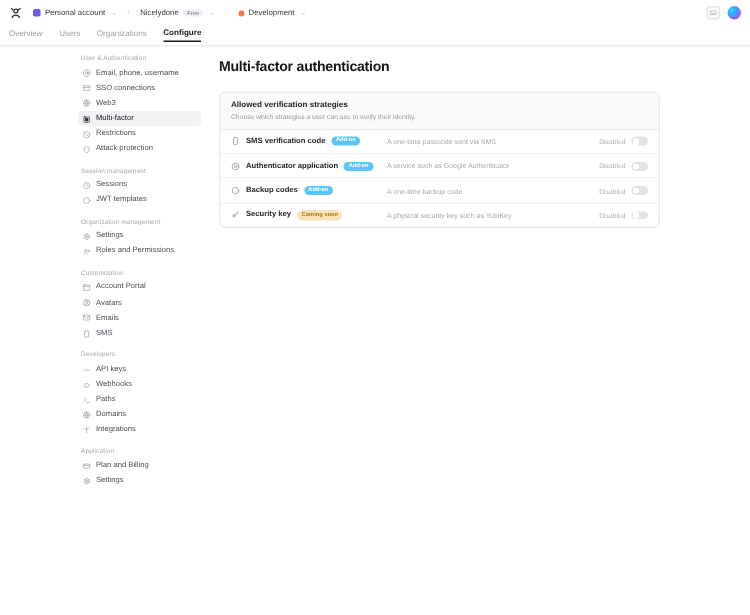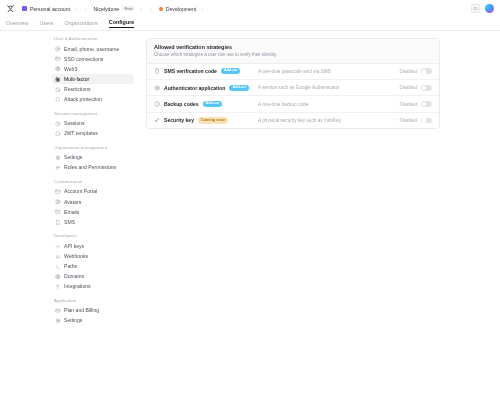--- a/index.html
+++ b/index.html
@@ -467,20 +467,21 @@
               <circle cx="12" cy="12" r="3"></circle>
               <path d="M19 12a7 7 0 0 0-.1-1l2-1.5l-2-3.4l-2.3 1a7 7 0 0 0-1.7-1l-.3-2.5h-4l-.3 2.5a7 7 0 0 0-1.7 1l-2.3-1l-2 3.4l2 1.5a7 7 0 0 0 0 2l-2 1.5l2 3.4l2.3-1a7 7 0 0 0 1.7 1l.3 2.5h4l.3-2.5a7 7 0 0 0 1.7-1l2.3 1l2-3.4l-2-1.5c.1-.3.1-.7.1-1z"></path>
             </svg>
           </span>
           <span>Settings</span>
         </div>
       </div>
     </nav>
 
   <main class="main">
+    <h1 class="page-title">Multi-factor authentication</h1>
 
     <section class="card">
       <div class="card-head">
         <h2>Allowed verification strategies</h2>
         <p>Choose which strategies a user can use to verify their identity.</p>
       </div>
       <div id="rows">
           <div class="row">
             <div class="row-left">
               <span class="row-ic">

